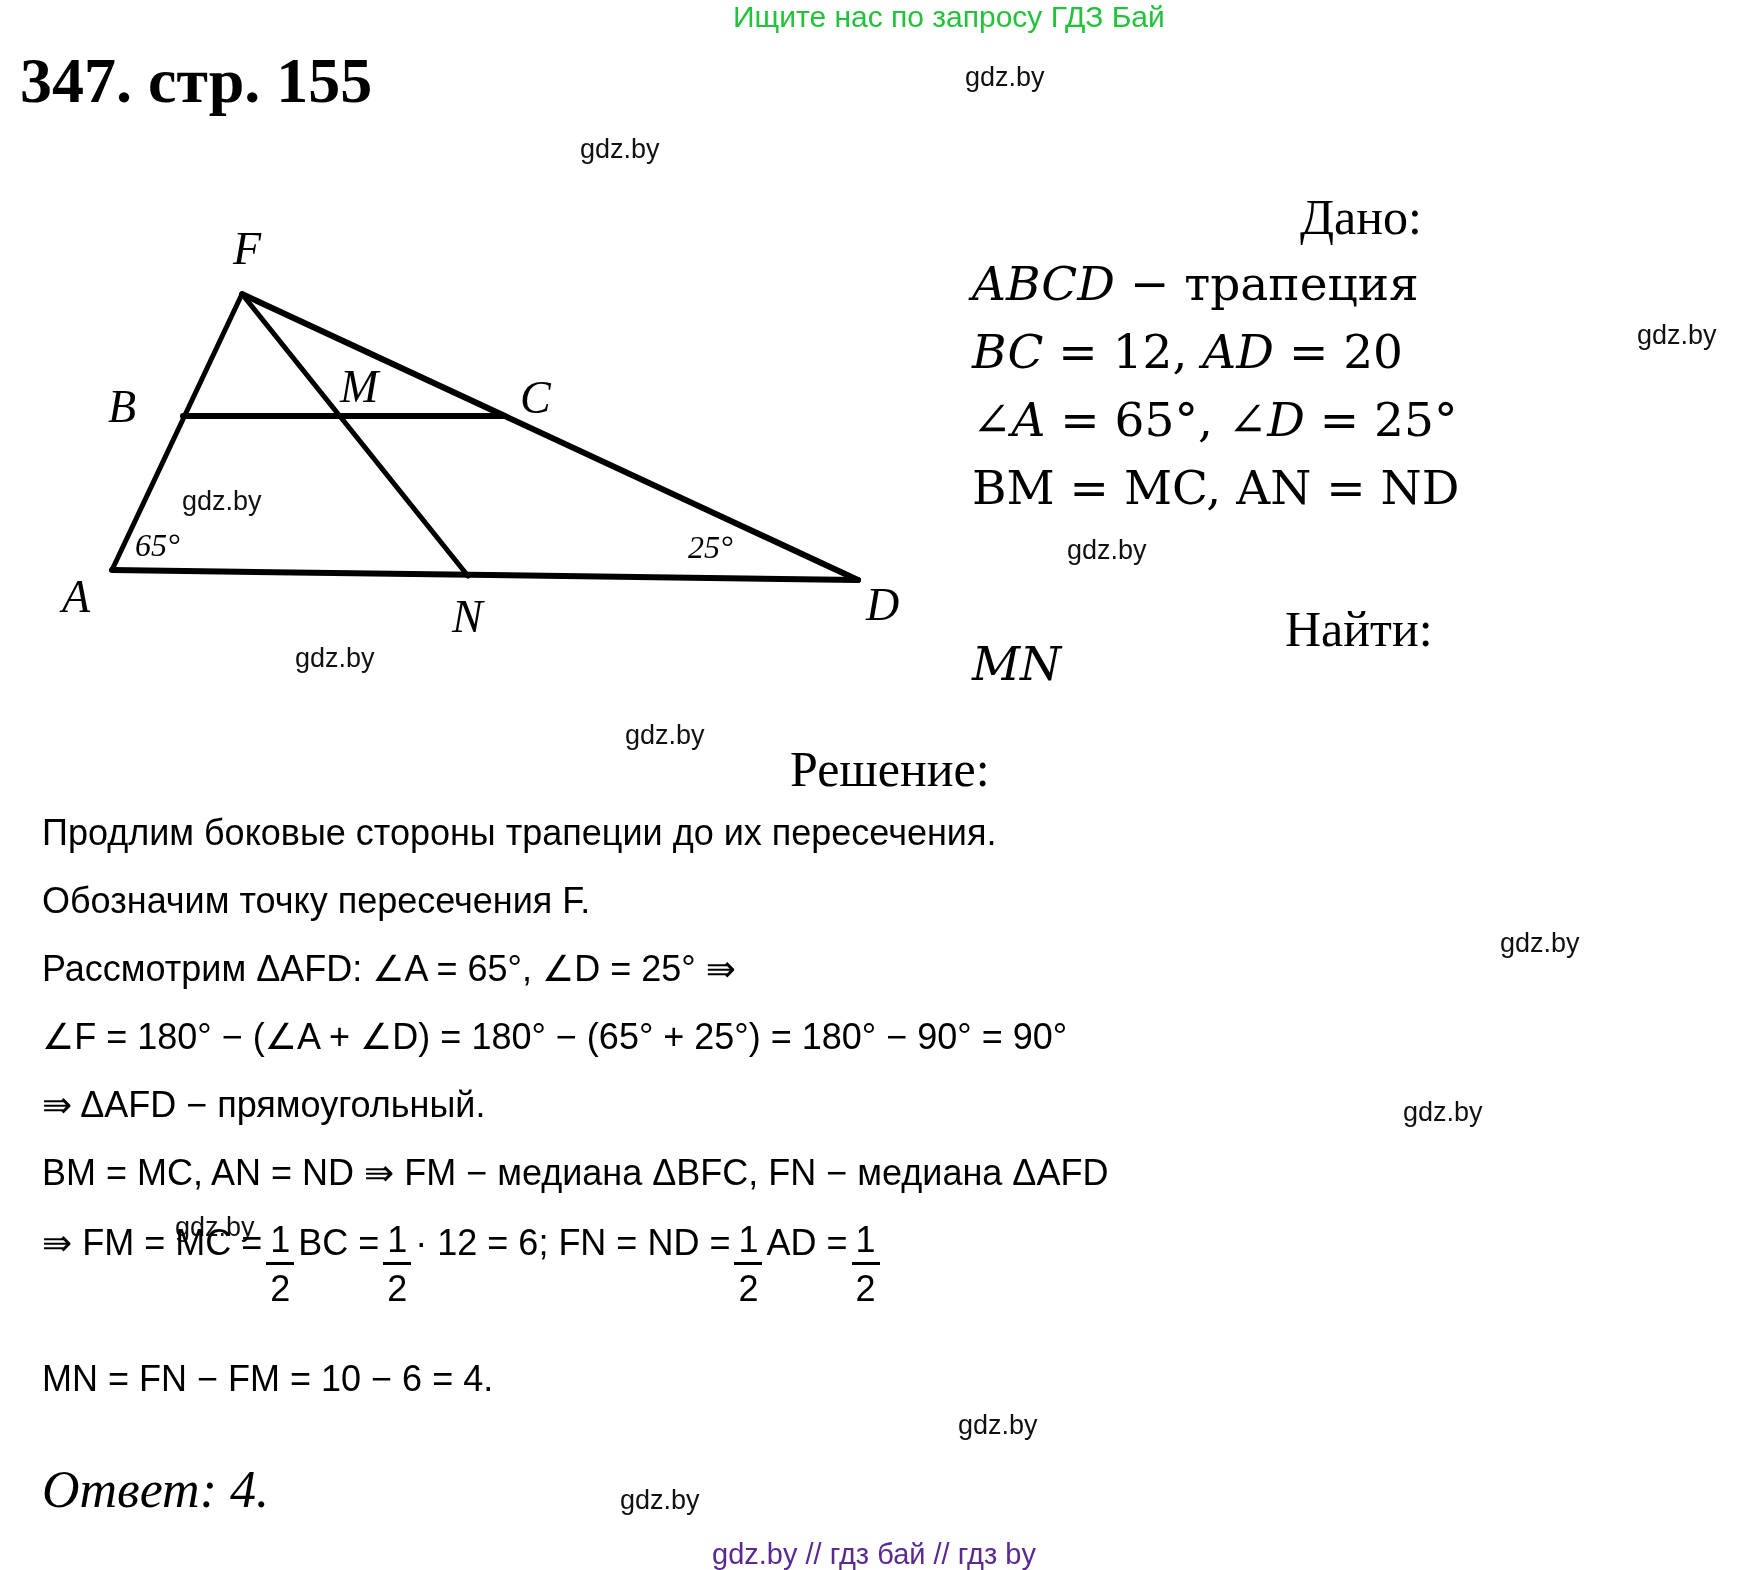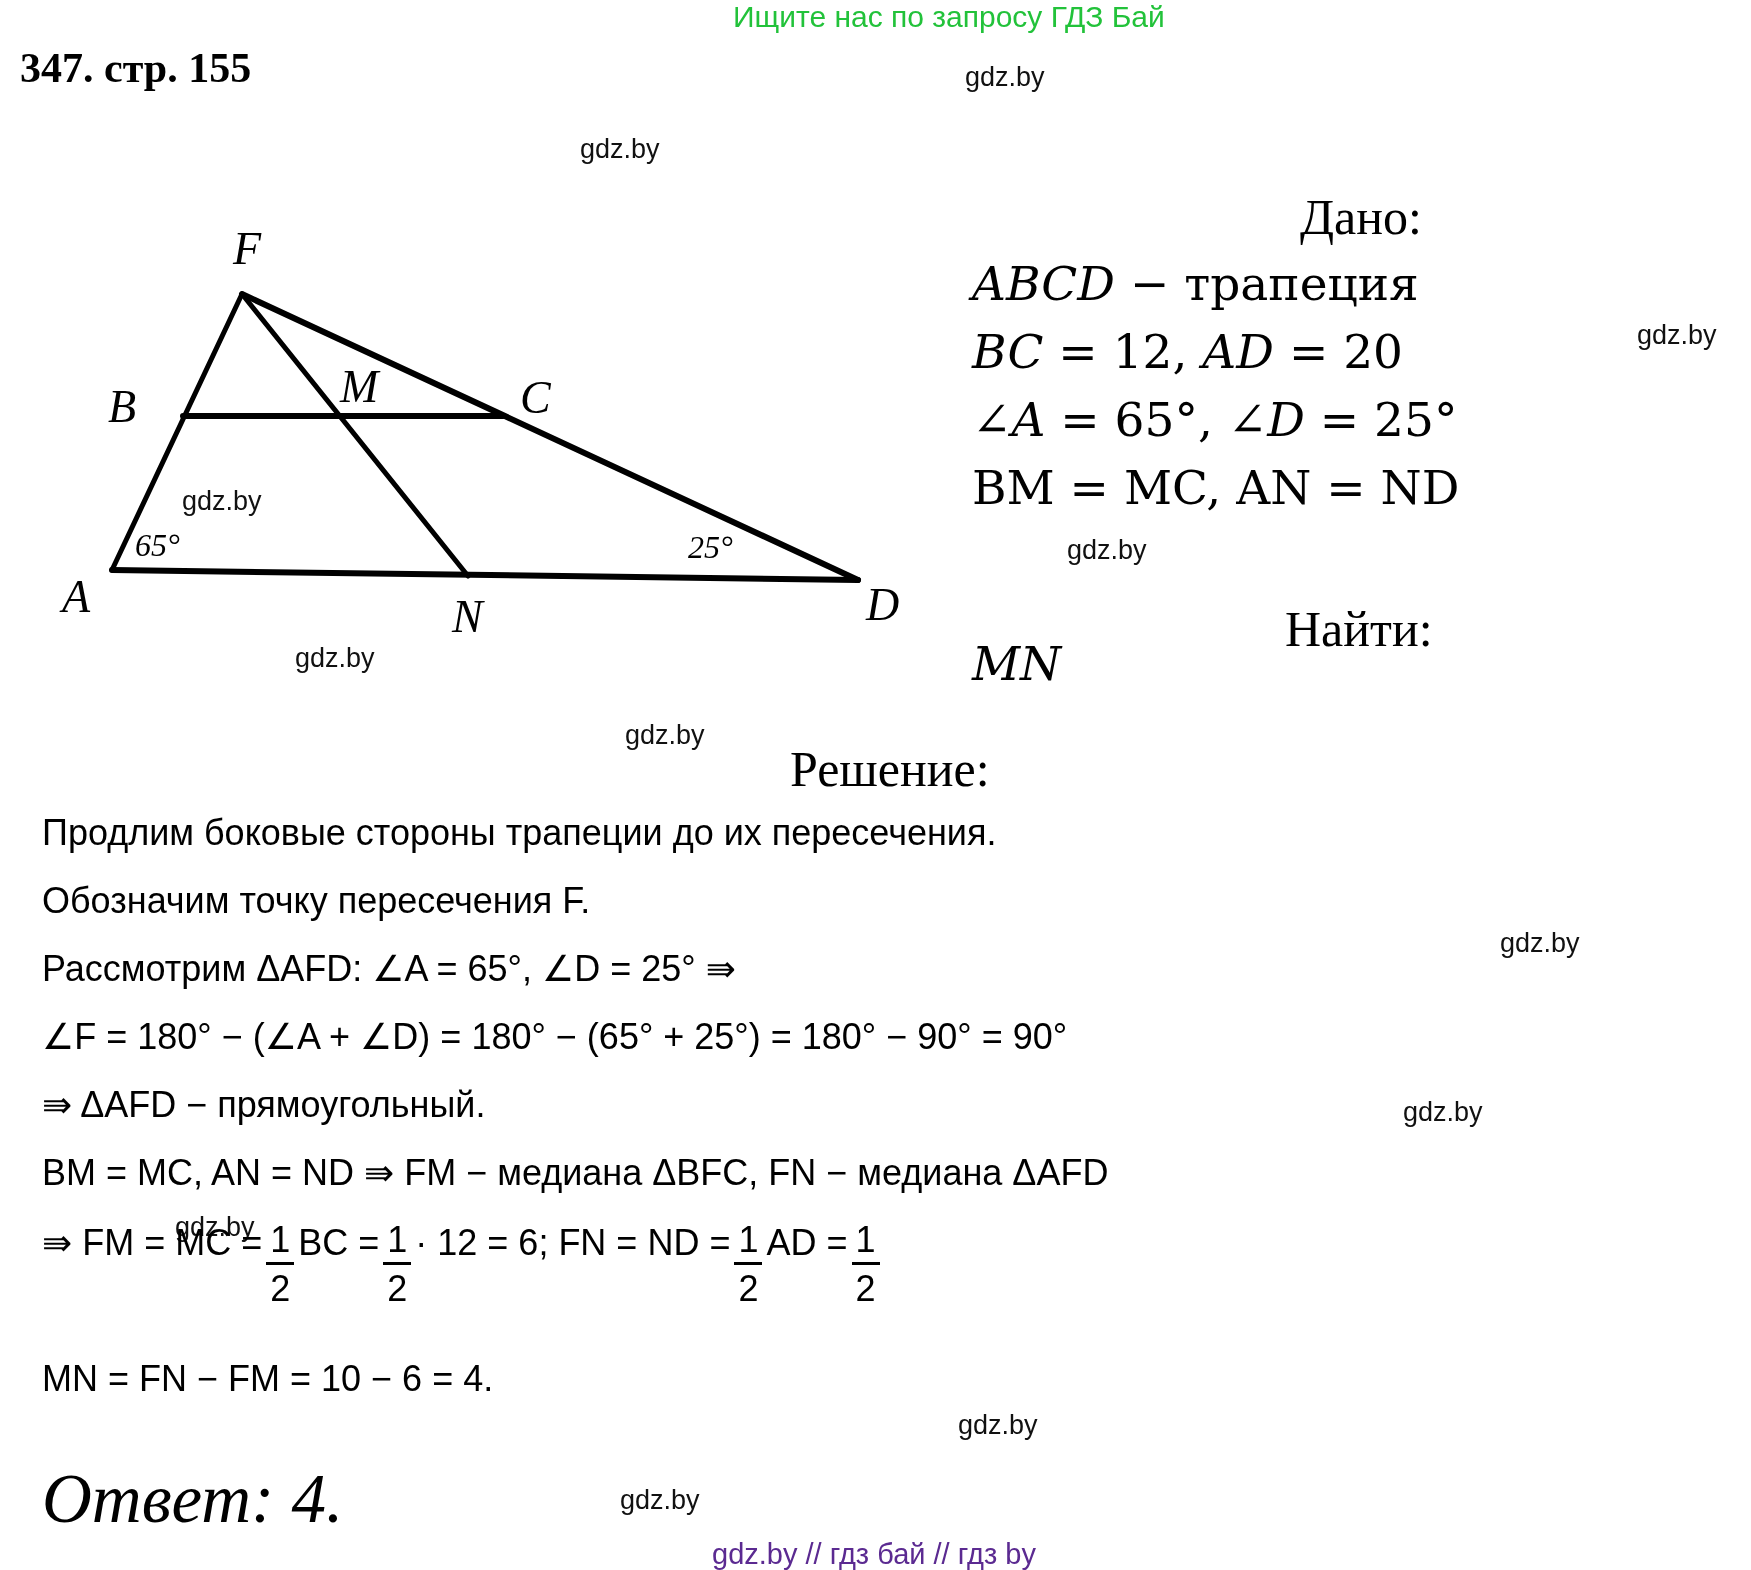--- a/index.html
+++ b/index.html
@@ -1,26 +1,26 @@
 <!DOCTYPE html>
 <html><head>
 <meta charset="utf-8">
 <style>
   html,body{margin:0;padding:0;background:#fff;}
   body{width:1751px;height:1570px;position:relative;overflow:hidden;color:#000;}
   .abs{position:absolute;white-space:nowrap;}
   .wm{font-family:"Liberation Sans",sans-serif;font-size:27px;color:#111;}
   .top-banner{font-family:"Liberation Sans",sans-serif;font-size:30px;color:#22c23a;}
   .footer{font-family:"Liberation Sans",sans-serif;font-size:29px;color:#5b2a91;margin-left:32px;}
-  .title{font-family:"Liberation Serif",serif;font-weight:bold;font-size:42px;}
+  .title{font-family:"Liberation Serif",serif;font-weight:bold;font-size:64px;}
   .heading{font-family:"Liberation Serif",serif;font-size:50px;}
   .given{font-family:"DejaVu Serif",serif;font-size:47px;}
   .body{font-family:Liberation Sans, sans-serif;font-size:36px;}
   .math{font-style:italic;}
-  .answer{font-family:"Liberation Serif",serif;font-style:italic;font-size:69px;}
+  .answer{font-family:"Liberation Serif",serif;font-style:italic;font-size:52px;}
   .frac{display:inline-flex;flex-direction:column;align-items:center;vertical-align:middle;line-height:1;margin:0 4px;}
   .frac .num{border-bottom:3px solid #000;padding:0 4px 4px;}
   .frac .den{padding-top:6px;}
   svg text{font-family:"Liberation Serif",serif;font-style:italic;}
 </style>
 </head>
 <body>
 
 <div class="abs top-banner" style="left:733px;top:0px;">Ищите нас по запросу ГДЗ Бай</div>
 

